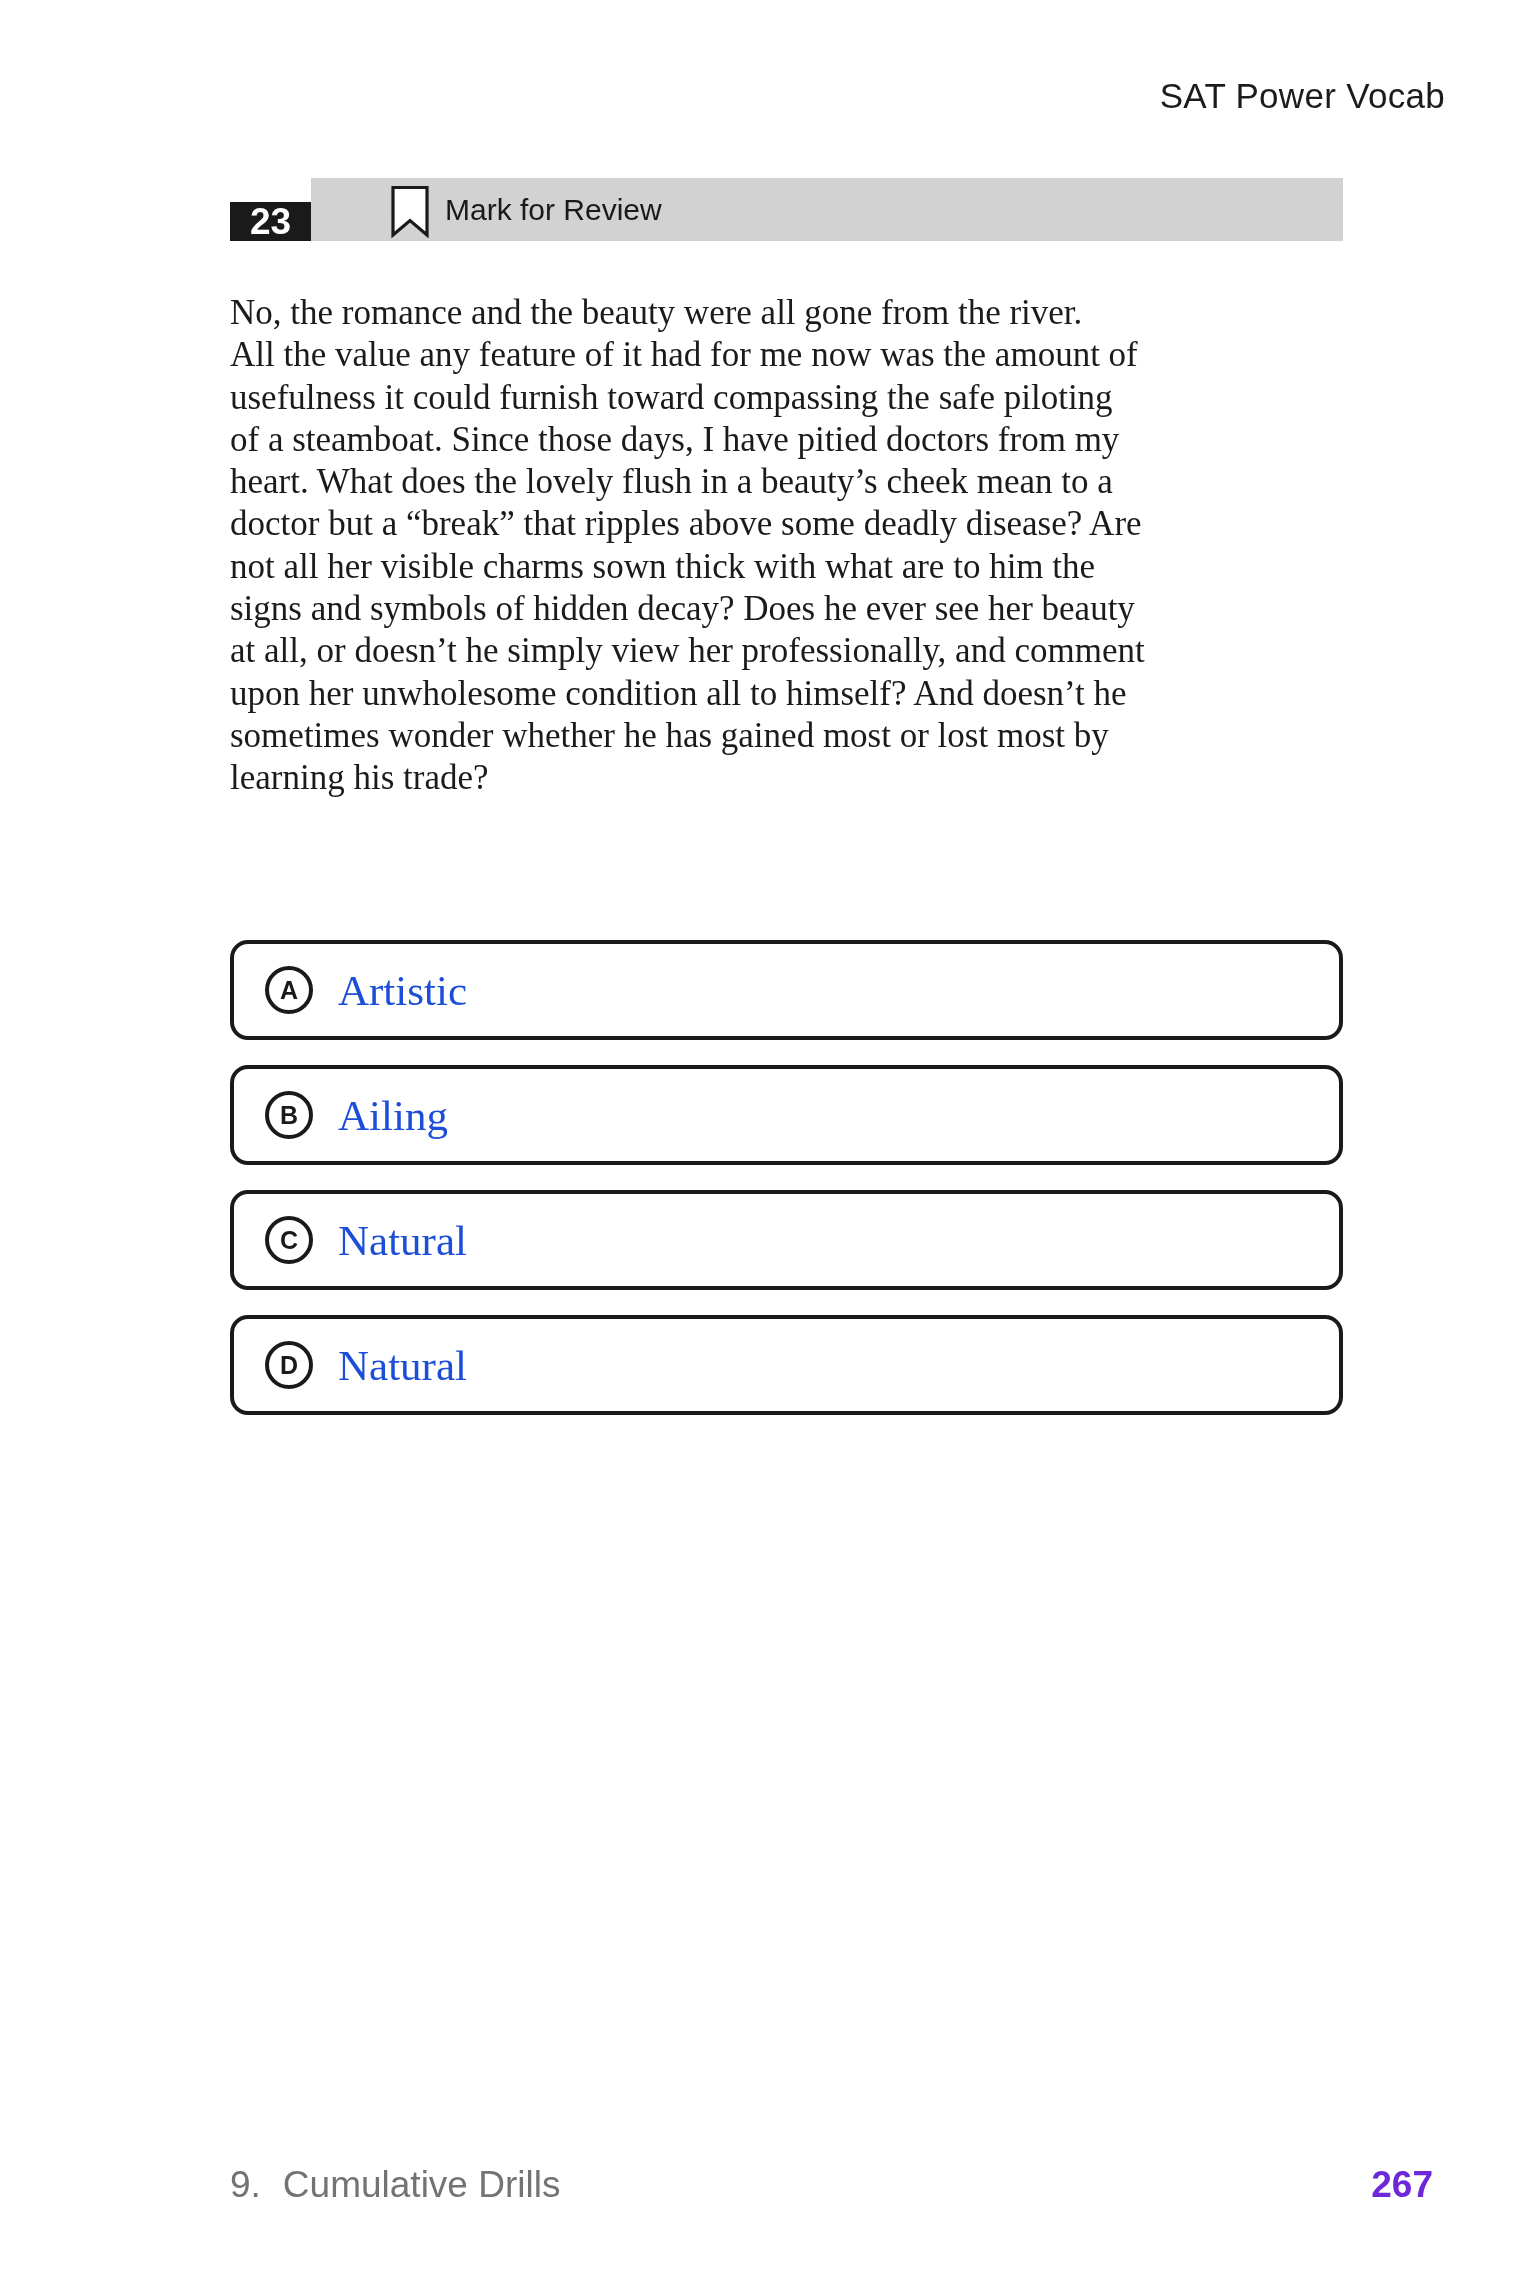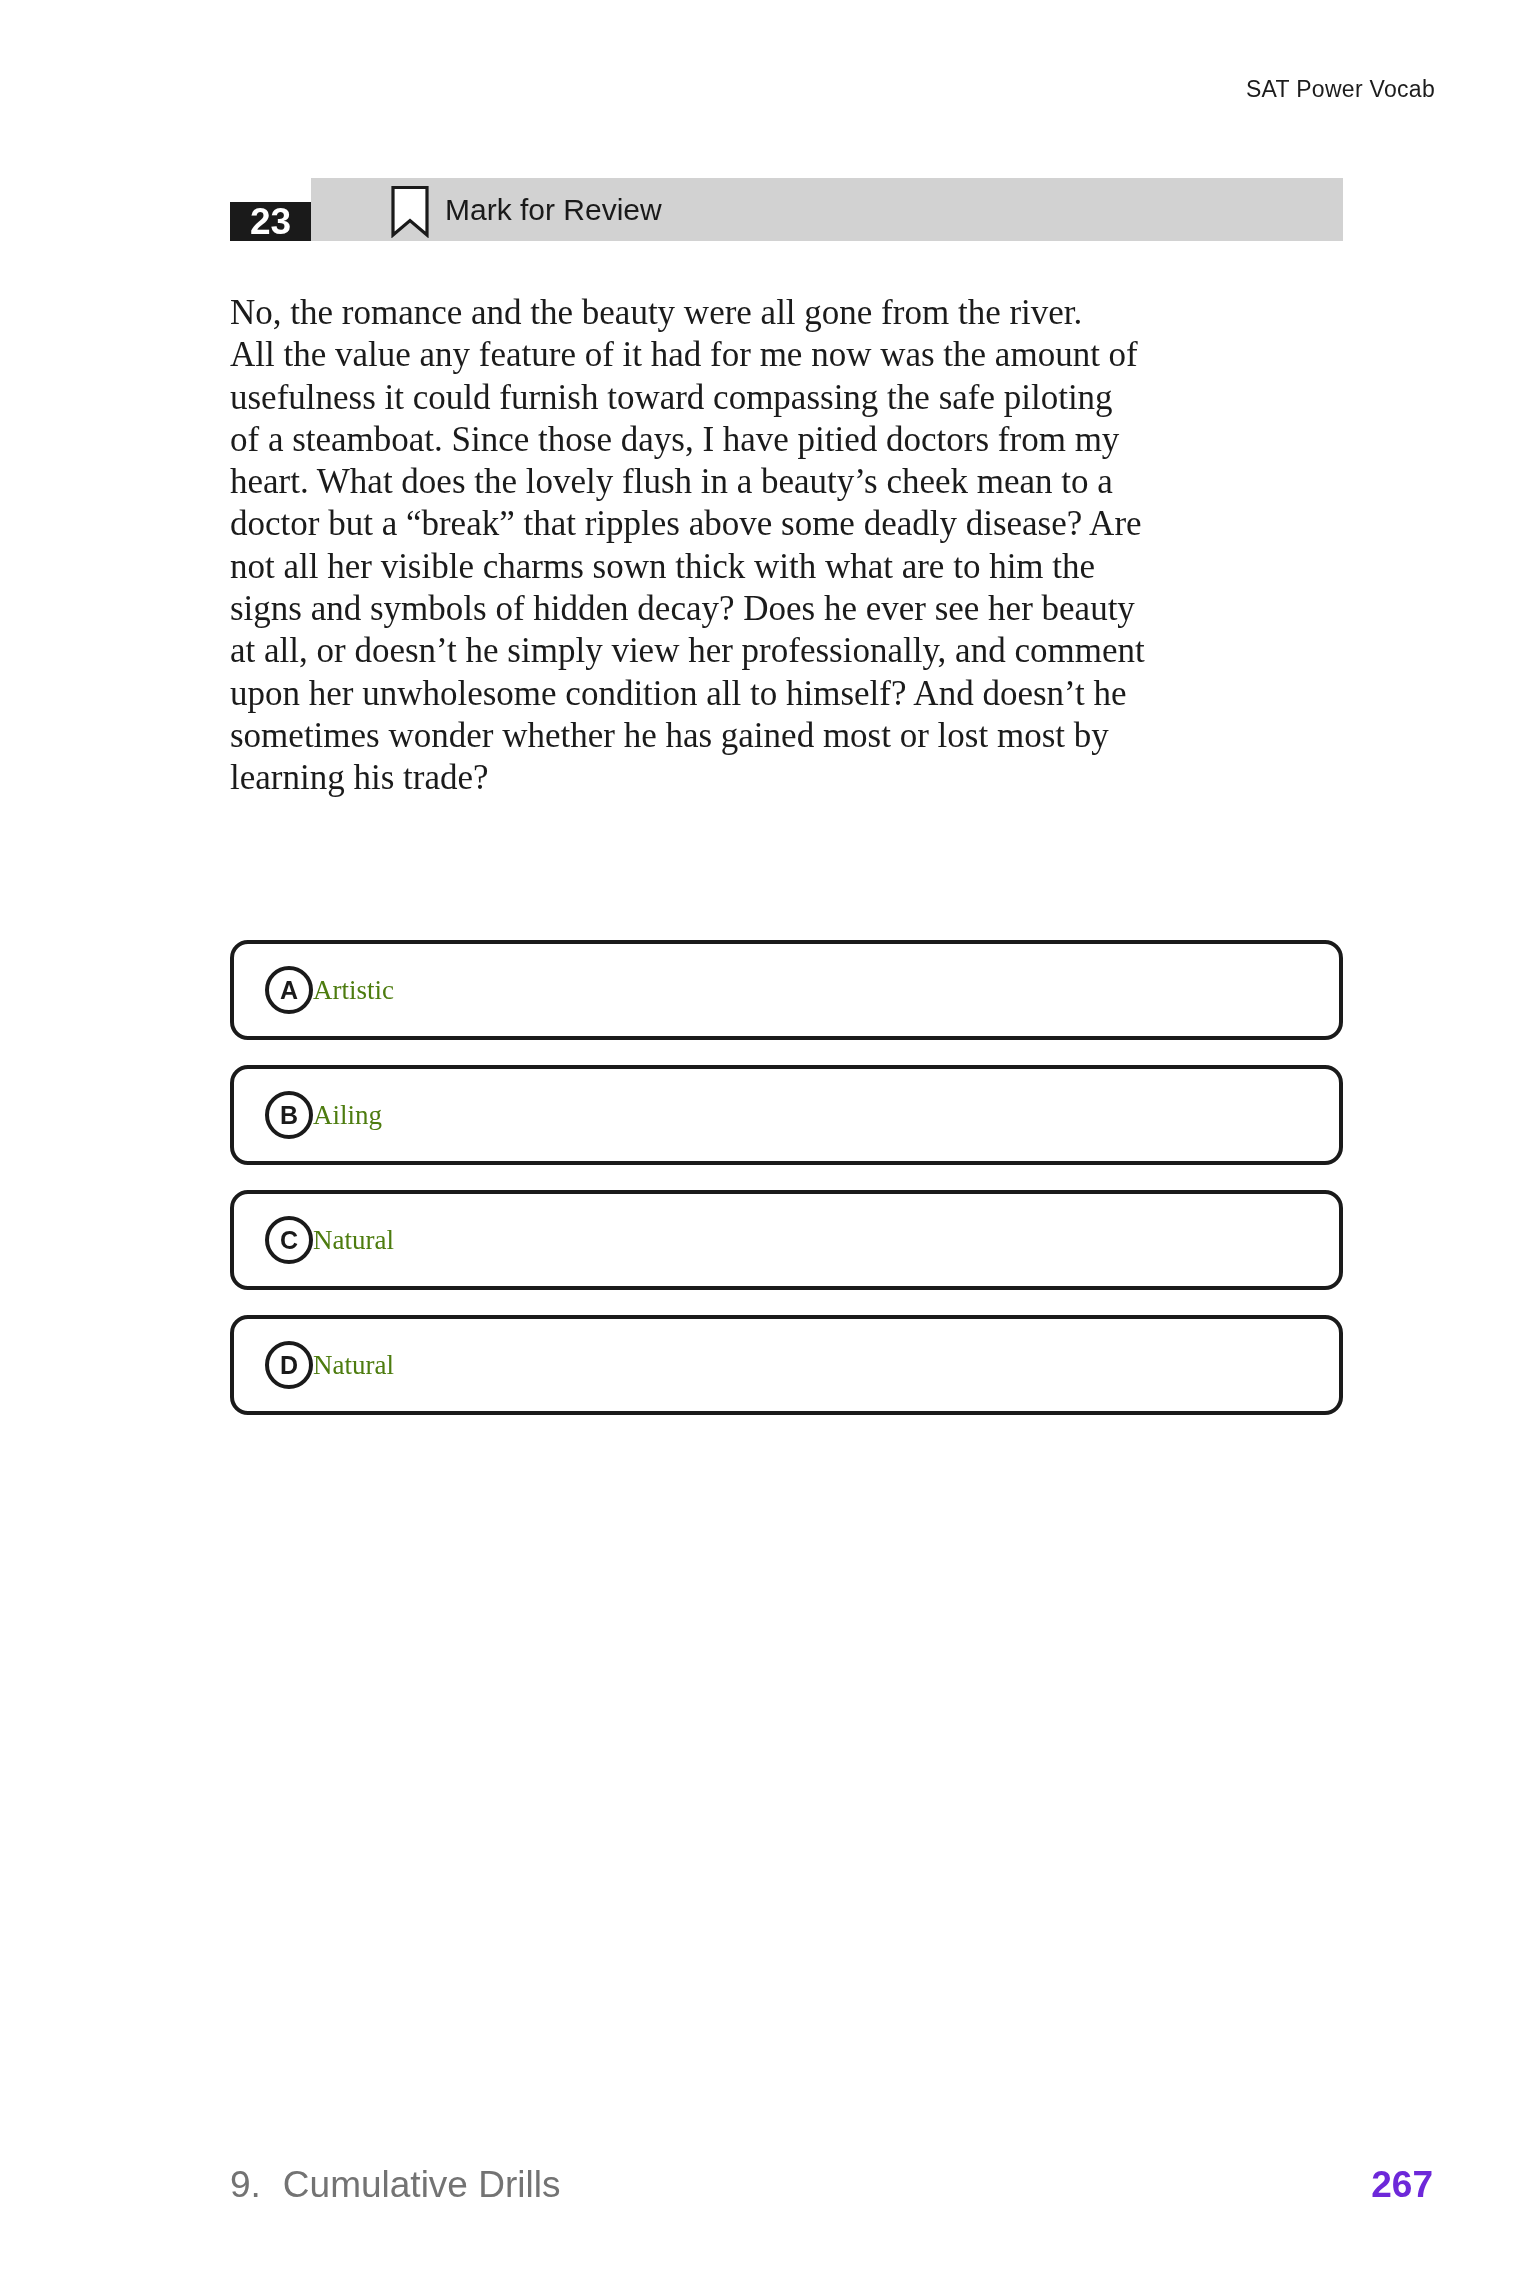--- a/index.html
+++ b/index.html
@@ -10,23 +10,23 @@
     background: #ffffff;
     font-family: "Liberation Serif", serif;
     color: #1b1b1b;
     overflow: hidden;
   }
 
   
   .header-title {
     position: absolute;
     top: 76px;
-    right: 91px;
-    font-family: "Liberation Sans", sans-serif;
-    font-size: 23px;
+    right: 81px;
+    font-family: "Liberation Sans", sans-serif;
+    font-size: 35px;
     color: #1c1c1c;
     letter-spacing: 0.3px;
   }
 
   
   .qbar {
     position: absolute;
     left: 230px;
     top: 178px;
     width: 1113px;
@@ -118,22 +118,23 @@
     display: flex;
     align-items: center;
     justify-content: center;
     font-family: "Liberation Sans", sans-serif;
     font-size: 25px;
     font-weight: 600;
     color: #1a1a1a;
     flex: 0 0 auto;
   }
   .choice-label {
-    font-size: 27px;
-    color: #4d7c0f;
+    margin-left: 25px;
+    font-size: 43px;
+    color: #1d4ed8;
   }
 
   
   .footer-left {
     position: absolute;
     left: 230px;
     top: 2164px;
     font-family: "Liberation Sans", sans-serif;
     font-size: 37px;
     color: #737373;

